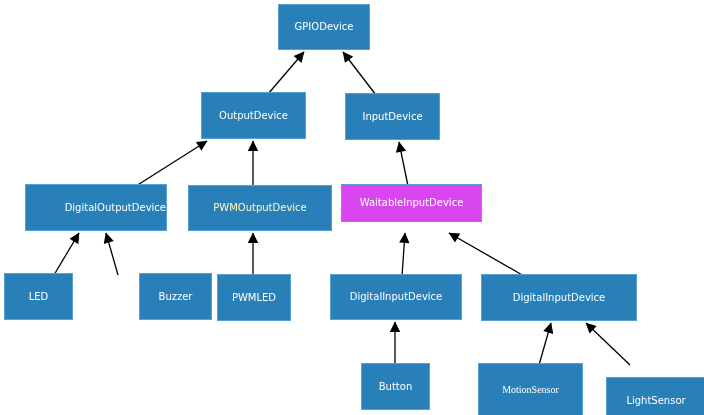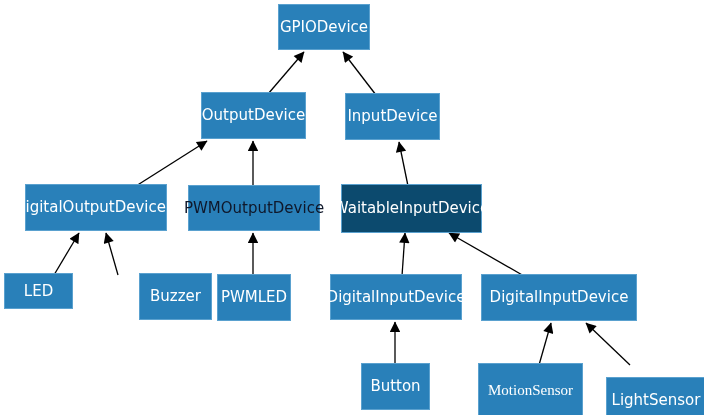--- a/index.html
+++ b/index.html
@@ -24,21 +24,21 @@
     z-index: 1;
   }
   .node {
     position: absolute;
     z-index: 2;
     display: flex;
     align-items: center;
     justify-content: center;
     box-sizing: border-box;
     color: #ffffff;
-    font-size: 15px;
+    font-size: 10px;
     line-height: 1;
     cursor: pointer;
     white-space: nowrap;
   }
   .node span {
     pointer-events: none;
   }
 </style>
 </head>
 <body>
@@ -72,27 +72,27 @@
     </div>
     <div class="node" style="left: 201px; top: 92px; width: 105px; height: 47px; background: rgb(41, 128, 185); border: 1px solid rgb(90, 161, 207); color: rgb(255, 255, 255);">
       <span>OutputDevice</span>
     </div>
     <div class="node" style="left: 345px; top: 93px; width: 95px; height: 47px; background: rgb(41, 128, 185); border: 1px solid rgb(90, 161, 207); color: rgb(255, 255, 255);">
       <span>InputDevice</span>
     </div>
     <div class="node" style="left: 25px; top: 184px; width: 142px; height: 47px; background: rgb(41, 128, 185); border: 1px solid rgb(90, 161, 207); color: rgb(255, 255, 255); justify-content: flex-end;">
       <span>DigitalOutputDevice</span>
     </div>
-    <div class="node" style="left: 188px; top: 185px; width: 132px; height: 46px; background: rgb(41, 128, 185); border: 1px solid rgb(90, 161, 207); color: #0f172a;">
+    <div class="node" style="left: 188px; top: 185px; width: 144px; height: 46px; background: rgb(41, 128, 185); border: 1px solid rgb(90, 161, 207); color: #fef9c3;">
       <span>PWMOutputDevice</span>
     </div>
-    <div class="node" style="left: 341px; top: 184px; width: 141px; height: 49px; background: #0c4a6e; border: 1px solid rgb(90, 161, 207); color: rgb(255, 255, 255);">
+    <div class="node" style="left: 341px; top: 184px; width: 141px; height: 38px; background: #d946ef; border: 1px solid rgb(90, 161, 207); color: rgb(255, 255, 255);">
       <span>WaitableInputDevice</span>
     </div>
-    <div class="node" style="left: 4px; top: 273px; width: 69px; height: 36px; background: rgb(41, 128, 185); border: 1px solid rgb(90, 161, 207); color: rgb(255, 255, 255);">
+    <div class="node" style="left: 4px; top: 273px; width: 69px; height: 47px; background: rgb(41, 128, 185); border: 1px solid rgb(90, 161, 207); color: rgb(255, 255, 255);">
       <span>LED</span>
     </div>
     <div class="node" style="left: 95px; top: 273px; width: 73px; height: 47px; background: rgb(41, 128, 185); border: 1px solid rgb(90, 161, 207); color: rgb(255, 255, 255); margin-left: 44px;">
       <span>Buzzer</span>
     </div>
     <div class="node" style="left: 217px; top: 274px; width: 74px; height: 47px; background: rgb(41, 128, 185); border: 1px solid rgb(90, 161, 207); color: rgb(255, 255, 255);">
       <span>PWMLED</span>
     </div>
     <div class="node" style="left: 330px; top: 274px; width: 132px; height: 46px; background: rgb(41, 128, 185); border: 1px solid rgb(90, 161, 207); color: rgb(255, 255, 255);">
       <span>DigitalInputDevice</span>

